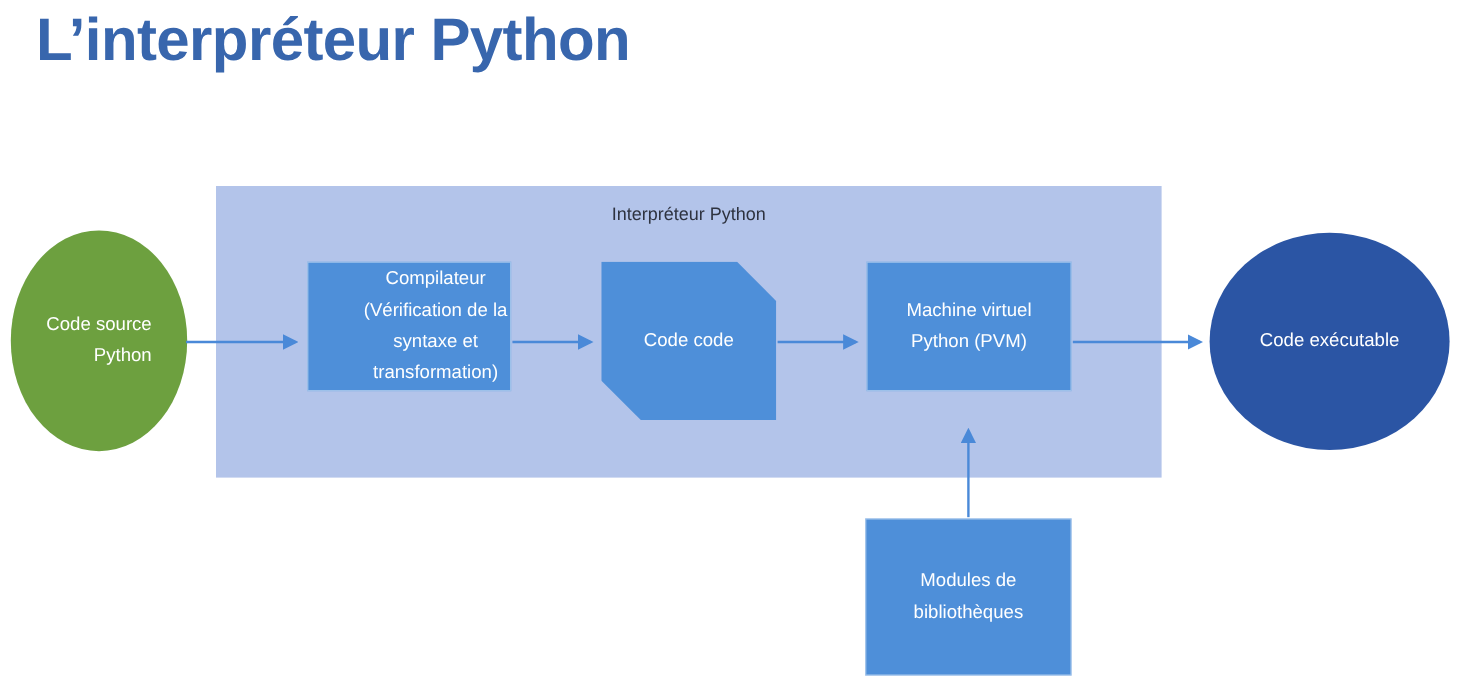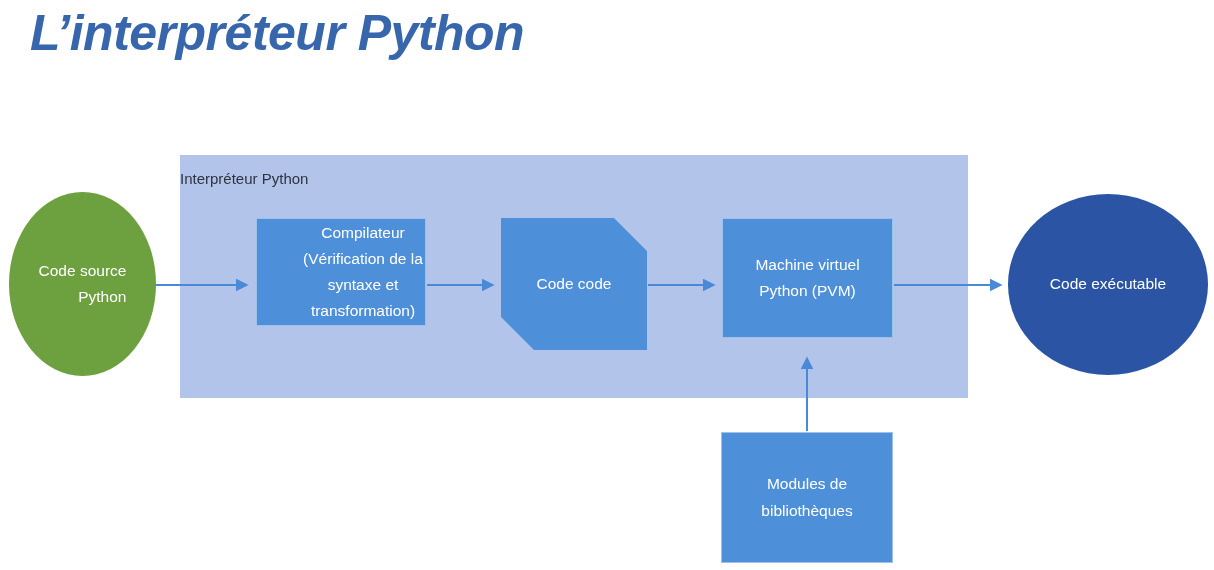--- a/index.html
+++ b/index.html
@@ -20,33 +20,32 @@
     font-family:"Liberation Sans", sans-serif;
     overflow:hidden;
   }
   .page-title{
     position:absolute;
     left:30px; top:4px;
     font-size:50px;
     font-weight:800;
     letter-spacing:-0.5px;
     color:var(--title);
-    font-style:italic;
   }
   .interpreter-frame{
     position:absolute;
     left:180px; top:155px;
     width:788px; height:243px;
     background:var(--container-bg);
   }
   .frame-label{
     position:absolute;
     left:0; top:15px;
     width:100%;
-    text-align:left;
+    text-align:center;
     font-size:15px;
     color:var(--container-label-text);
   }
   .node{
     position:absolute;
     display:flex;
     align-items:center;
     justify-content:center;
     text-align:center;
     color:var(--node-text);
@@ -76,21 +75,21 @@
     width:170px; height:108px;padding-left:44px;
   }
   .node-bytecode{
     left:501px; top:218px;
     width:146px; height:132px;
     background:var(--node-blue);
     clip-path:polygon(0 0, calc(100% - 33px) 0, 100% 33px, 100% 100%, 33px 100%, 0 calc(100% - 33px));
   }
   .node-pvm{
     left:722px; top:218px;
-    width:171px; height:120px;
+    width:171px; height:108px;
   }
   .node-modules{
     left:721px; top:432px;
     width:172px; height:131px;justify-content:center;
   }
   .arrow-layer{
     position:absolute;
     left:0; top:0;
     width:1214px; height:570px;
     pointer-events:none;

